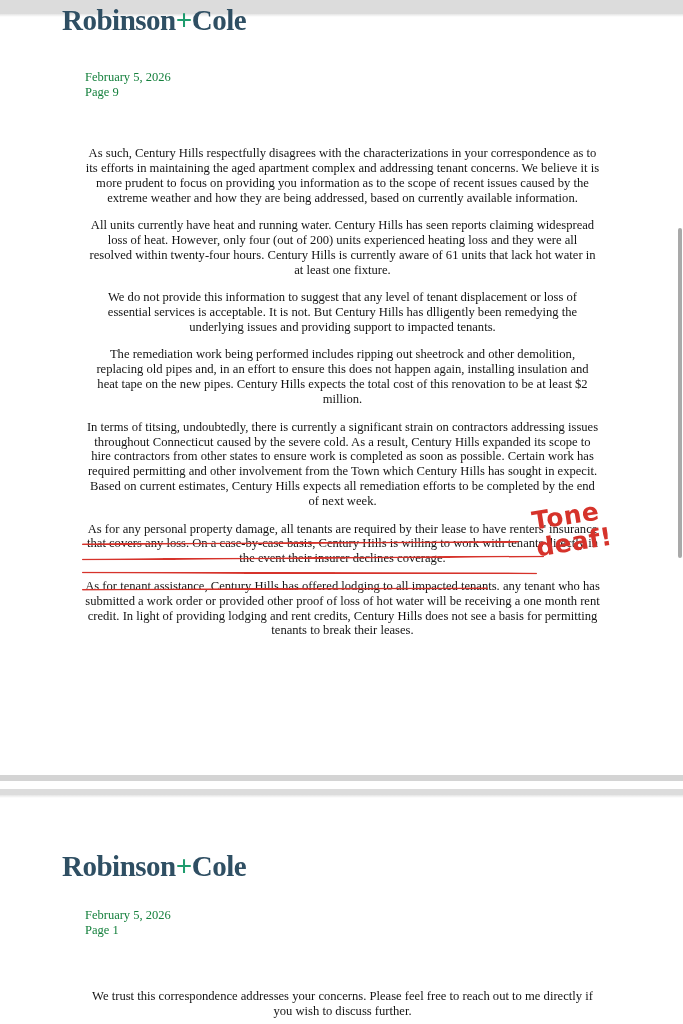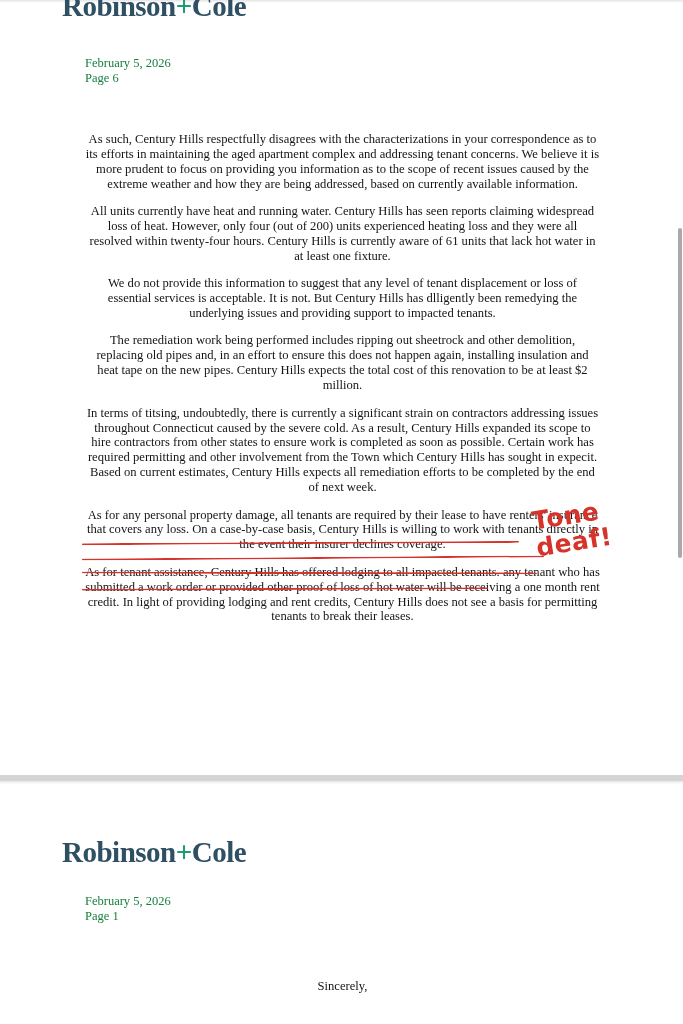--- a/index.html
+++ b/index.html
@@ -18,20 +18,21 @@
     position: absolute;
     inset: 0;
     background: #dcdcdc;
     overflow: hidden;
   }
   .page {
     position: relative;
     background: #ffffff;
     width: 683px;
     box-sizing: border-box;
+    margin-top: 14px;
   }
   .page-1 {
     height: 775px;
     padding: 0;
   }
   .page-gap {
     height: 6px;
     background: #d4d4d4;
   }
   .page-2 {
@@ -141,21 +142,21 @@
 
   <div class="page page-1">
     <div class="edge-shadow-top"></div>
 
     <div class="letterhead lh-1">
       <span>Robinson</span><span class="plus">+</span><span>Cole</span>
     </div>
 
     <div class="meta meta-1">
       <div>February 5, 2026</div>
-      <div>Page 6</div>
+      <div>Page 9</div>
     </div>
 
     <div class="body-text body-1">
       <p>As such, Century Hills respectfully disagrees with the characterizations in your correspondence as to its efforts in maintaining the aged apartment complex and addressing tenant concerns.  We believe it is more prudent to focus on providing you information as to the scope of recent issues caused by the extreme weather and how they are being addressed, based on currently available information.</p>
       <p>All units currently have heat and running water.   Century Hills has seen reports claiming widespread loss of heat.   However, only four (out of 200) units experienced heating loss and they were all resolved within twenty-four hours.  Century Hills is currently aware of 61 units that lack hot water in at least one fixture.</p>
       <p>We do not provide this information to suggest that any level of tenant displacement or loss of essential services is acceptable.  It is not.  But Century Hills has dlligently been remedying the underlying issues and providing support to impacted tenants.</p>
       <p>The remediation work being performed includes ripping out sheetrock and other demolition, replacing old pipes and, in an effort to ensure this does not happen again, installing insulation and heat tape on the new pipes.  Century Hills expects the total cost of this renovation to be at least $2 million.</p>
       <p>In terms of titsing, undoubtedly, there is currently a significant strain on contractors addressing issues throughout Connecticut caused by the severe cold.  As a result, Century Hills expanded its scope to hire contractors from other states to ensure work is completed as soon as possible.  Certain work has required permitting and other involvement from the Town which Century Hills has sought in expecit.  Based on current estimates, Century Hills expects all remediation efforts to be completed by the end of next week.</p>
       <p>As for any personal property damage, all tenants are required by their lease to have renters' insurance that covers any loss.    On a case-by-case basis, Century Hills is willing to work with tenants directly in the event their insurer declines coverage.</p>
       <p>As for tenant assistance, Century Hills has offered lodging to all impacted tenants.  any tenant who has submitted a work order or provided other proof of loss of hot water will be receiving a one month rent credit.  In light of providing lodging and rent credits, Century Hills does not see a basis for permitting tenants to break their leases.</p>
@@ -176,20 +177,21 @@
   <div class="page page-2" style="position:absolute; top:781px; left:0;">
     <div class="edge-shadow-top"></div>
     <div class="letterhead" style="top:55px;">
       <span>Robinson</span><span class="plus">+</span><span>Cole</span>
     </div>
     <div class="meta" style="top:113px;">
       <div>February 5, 2026</div>
       <div>Page 1</div>
     </div>
     <div class="body-text" style="top:194px;">
+      <p>We trust this correspondence addresses your concerns.  Please feel free to reach out to me directly if you wish to discuss further.</p>
       <div class="sig">Sincerely,</div>
     </div>
   </div>
 
   <div class="scrollbar">
     <div class="scroll-thumb"></div>
   </div>
 </div>
 
 </body></html>

